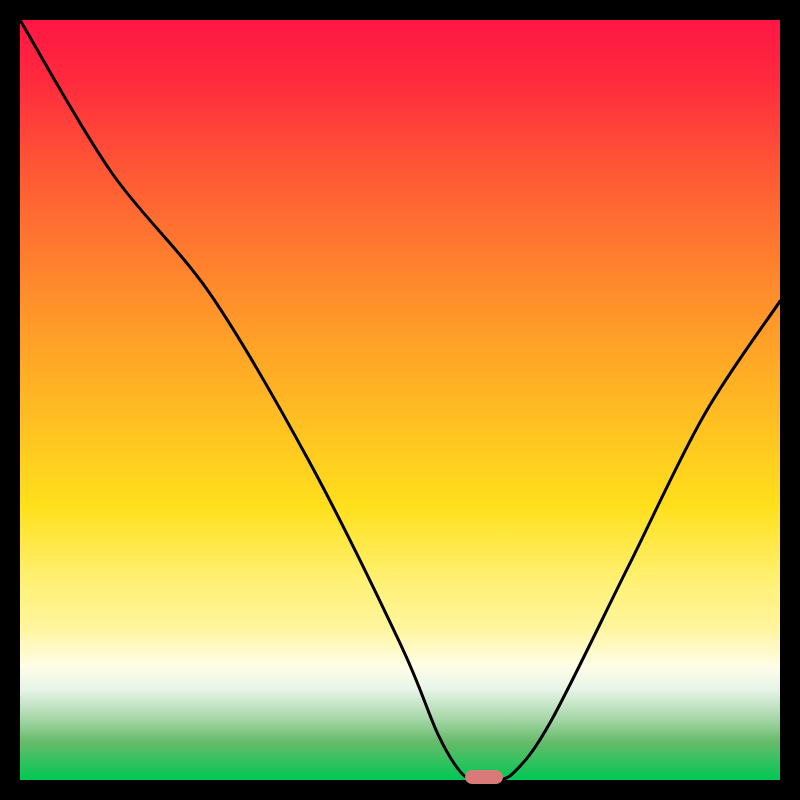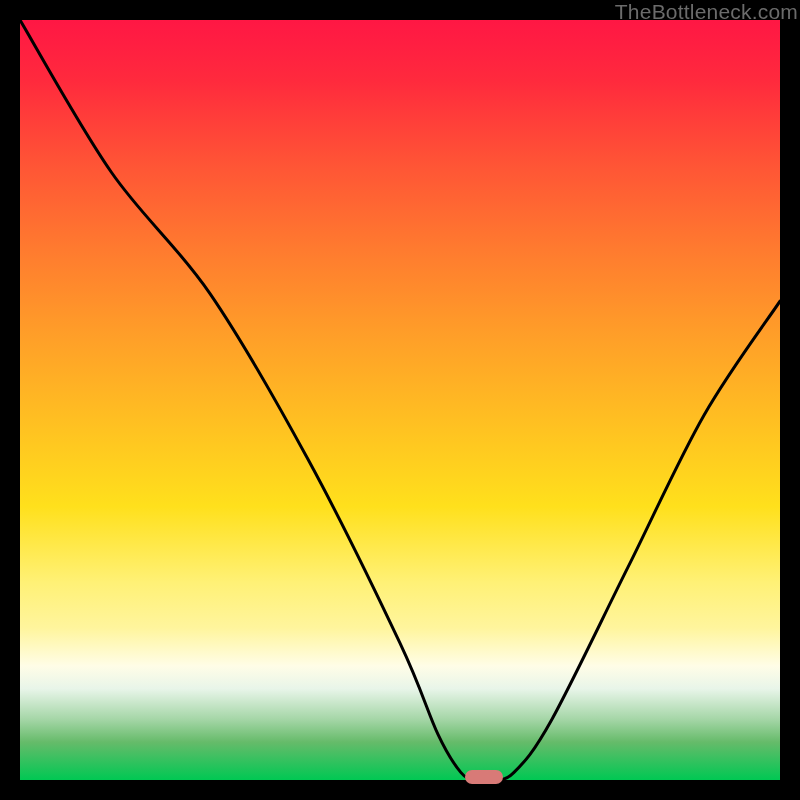--- a/index.html
+++ b/index.html
@@ -74,15 +74,14 @@
   <div class="plot-area">
 
     <svg class="curve-svg" viewBox="0 0 760 760" preserveAspectRatio="none">
       <path id="curve-path" d="M 0 0 C 15.200000000000001 25.333333333333332, 59.53333333333333 106.4, 91.2 152 C 122.86666666666667 197.6, 157.06666666666666 225.46666666666664, 190 273.59999999999997 C 222.93333333333334 321.7333333333333, 257.1333333333333 382.5333333333333, 288.8 440.8 C 320.4666666666667 499.0666666666667, 358.46666666666664 577.6, 380 623.2 C 401.53333333333336 668.8000000000001, 407.86666666666673 692.8666666666667, 418.00000000000006 714.4 C 428.1333333333334 735.9333333333333, 434.46666666666664 744.8, 440.79999999999995 752.4 C 447.13333333333327 760, 450.93333333333334 758.7333333333333, 456 760 C 461.06666666666666 761.2666666666667, 464.8666666666667 761.2666666666667, 471.2 760 C 477.5333333333333 758.7333333333333, 483.8666666666667 762.5333333333333, 494 752.4 C 504.1333333333333 742.2666666666667, 513 733.4000000000001, 532 699.2 C 551 665, 582.6666666666666 597.8666666666667, 608 547.2 C 633.3333333333334 496.53333333333336, 658.6666666666666 439.5333333333333, 684 395.2 C 709.3333333333334 350.8666666666667, 747.3333333333334 300.2, 760 281.2" fill="none" stroke="#000" stroke-width="3" stroke-linejoin="round" stroke-linecap="round"></path>
     </svg>
 
     <div class="marker" id="min-marker" style="left: 444.6px; top: 750px; background: rgb(216, 122, 119);"></div>
 
   </div>
 
-  <div class="watermark">TheBottleneck.com</div>
 
 </div>
 
 </body></html>

